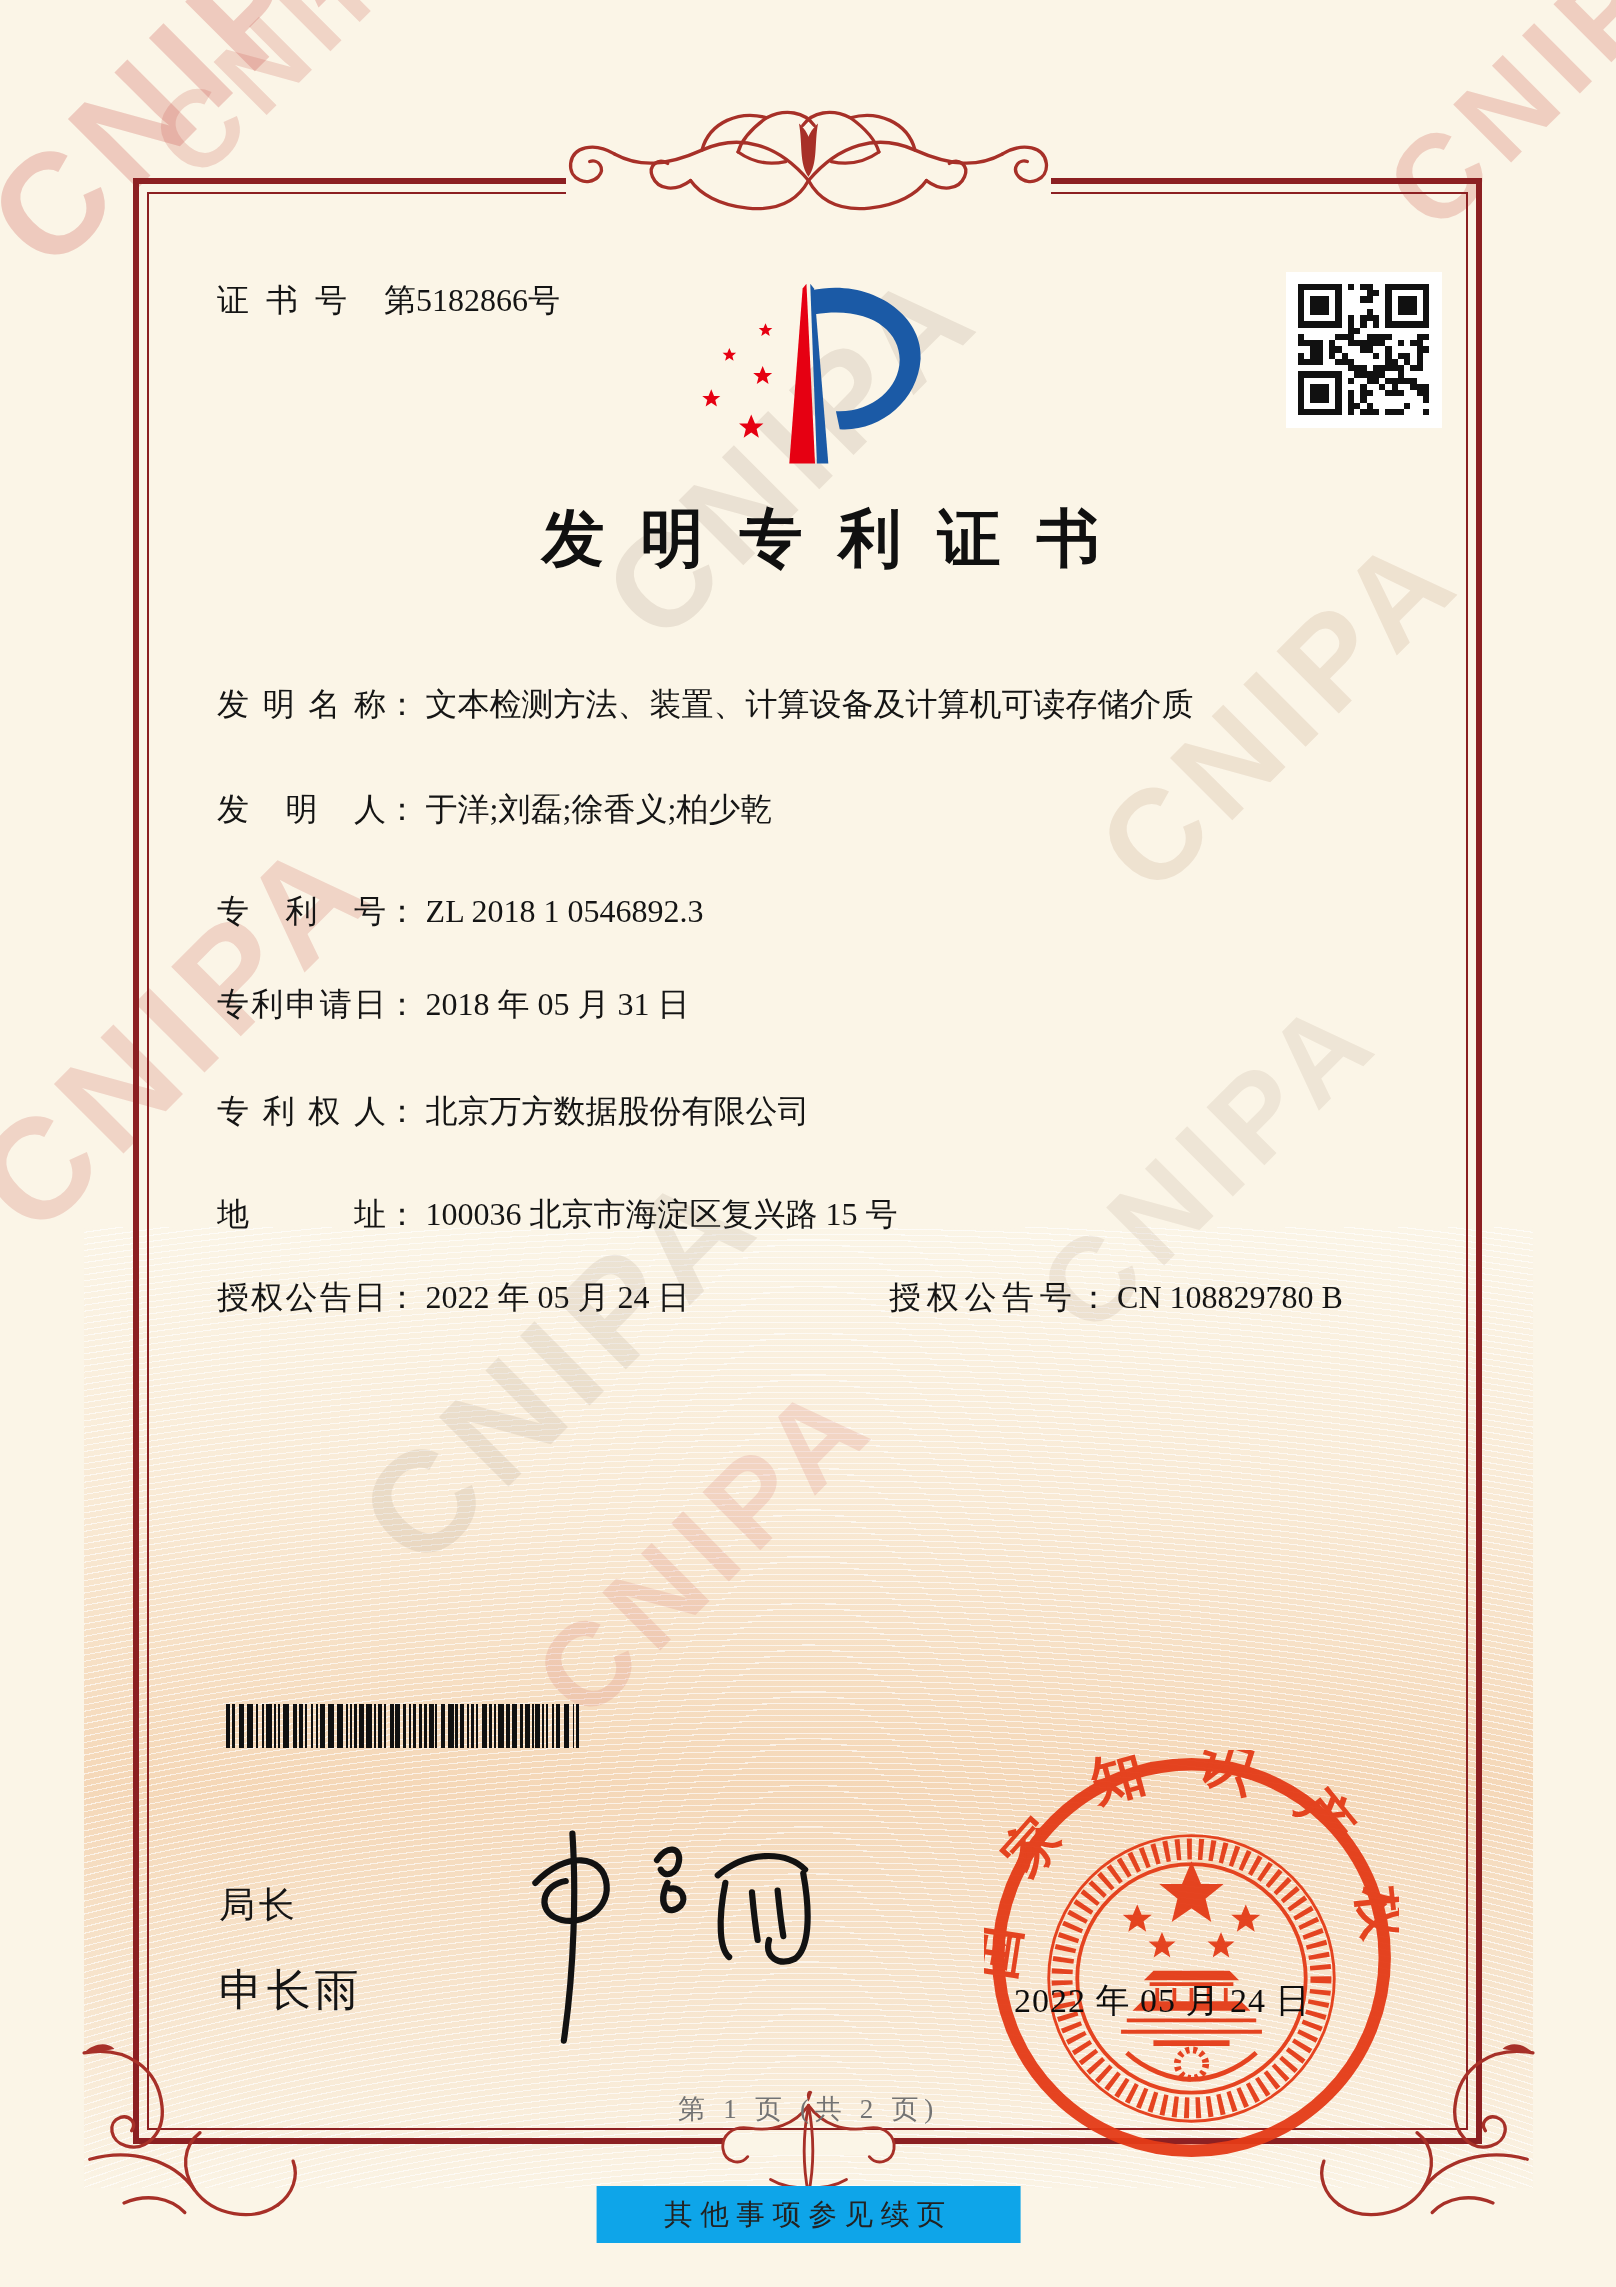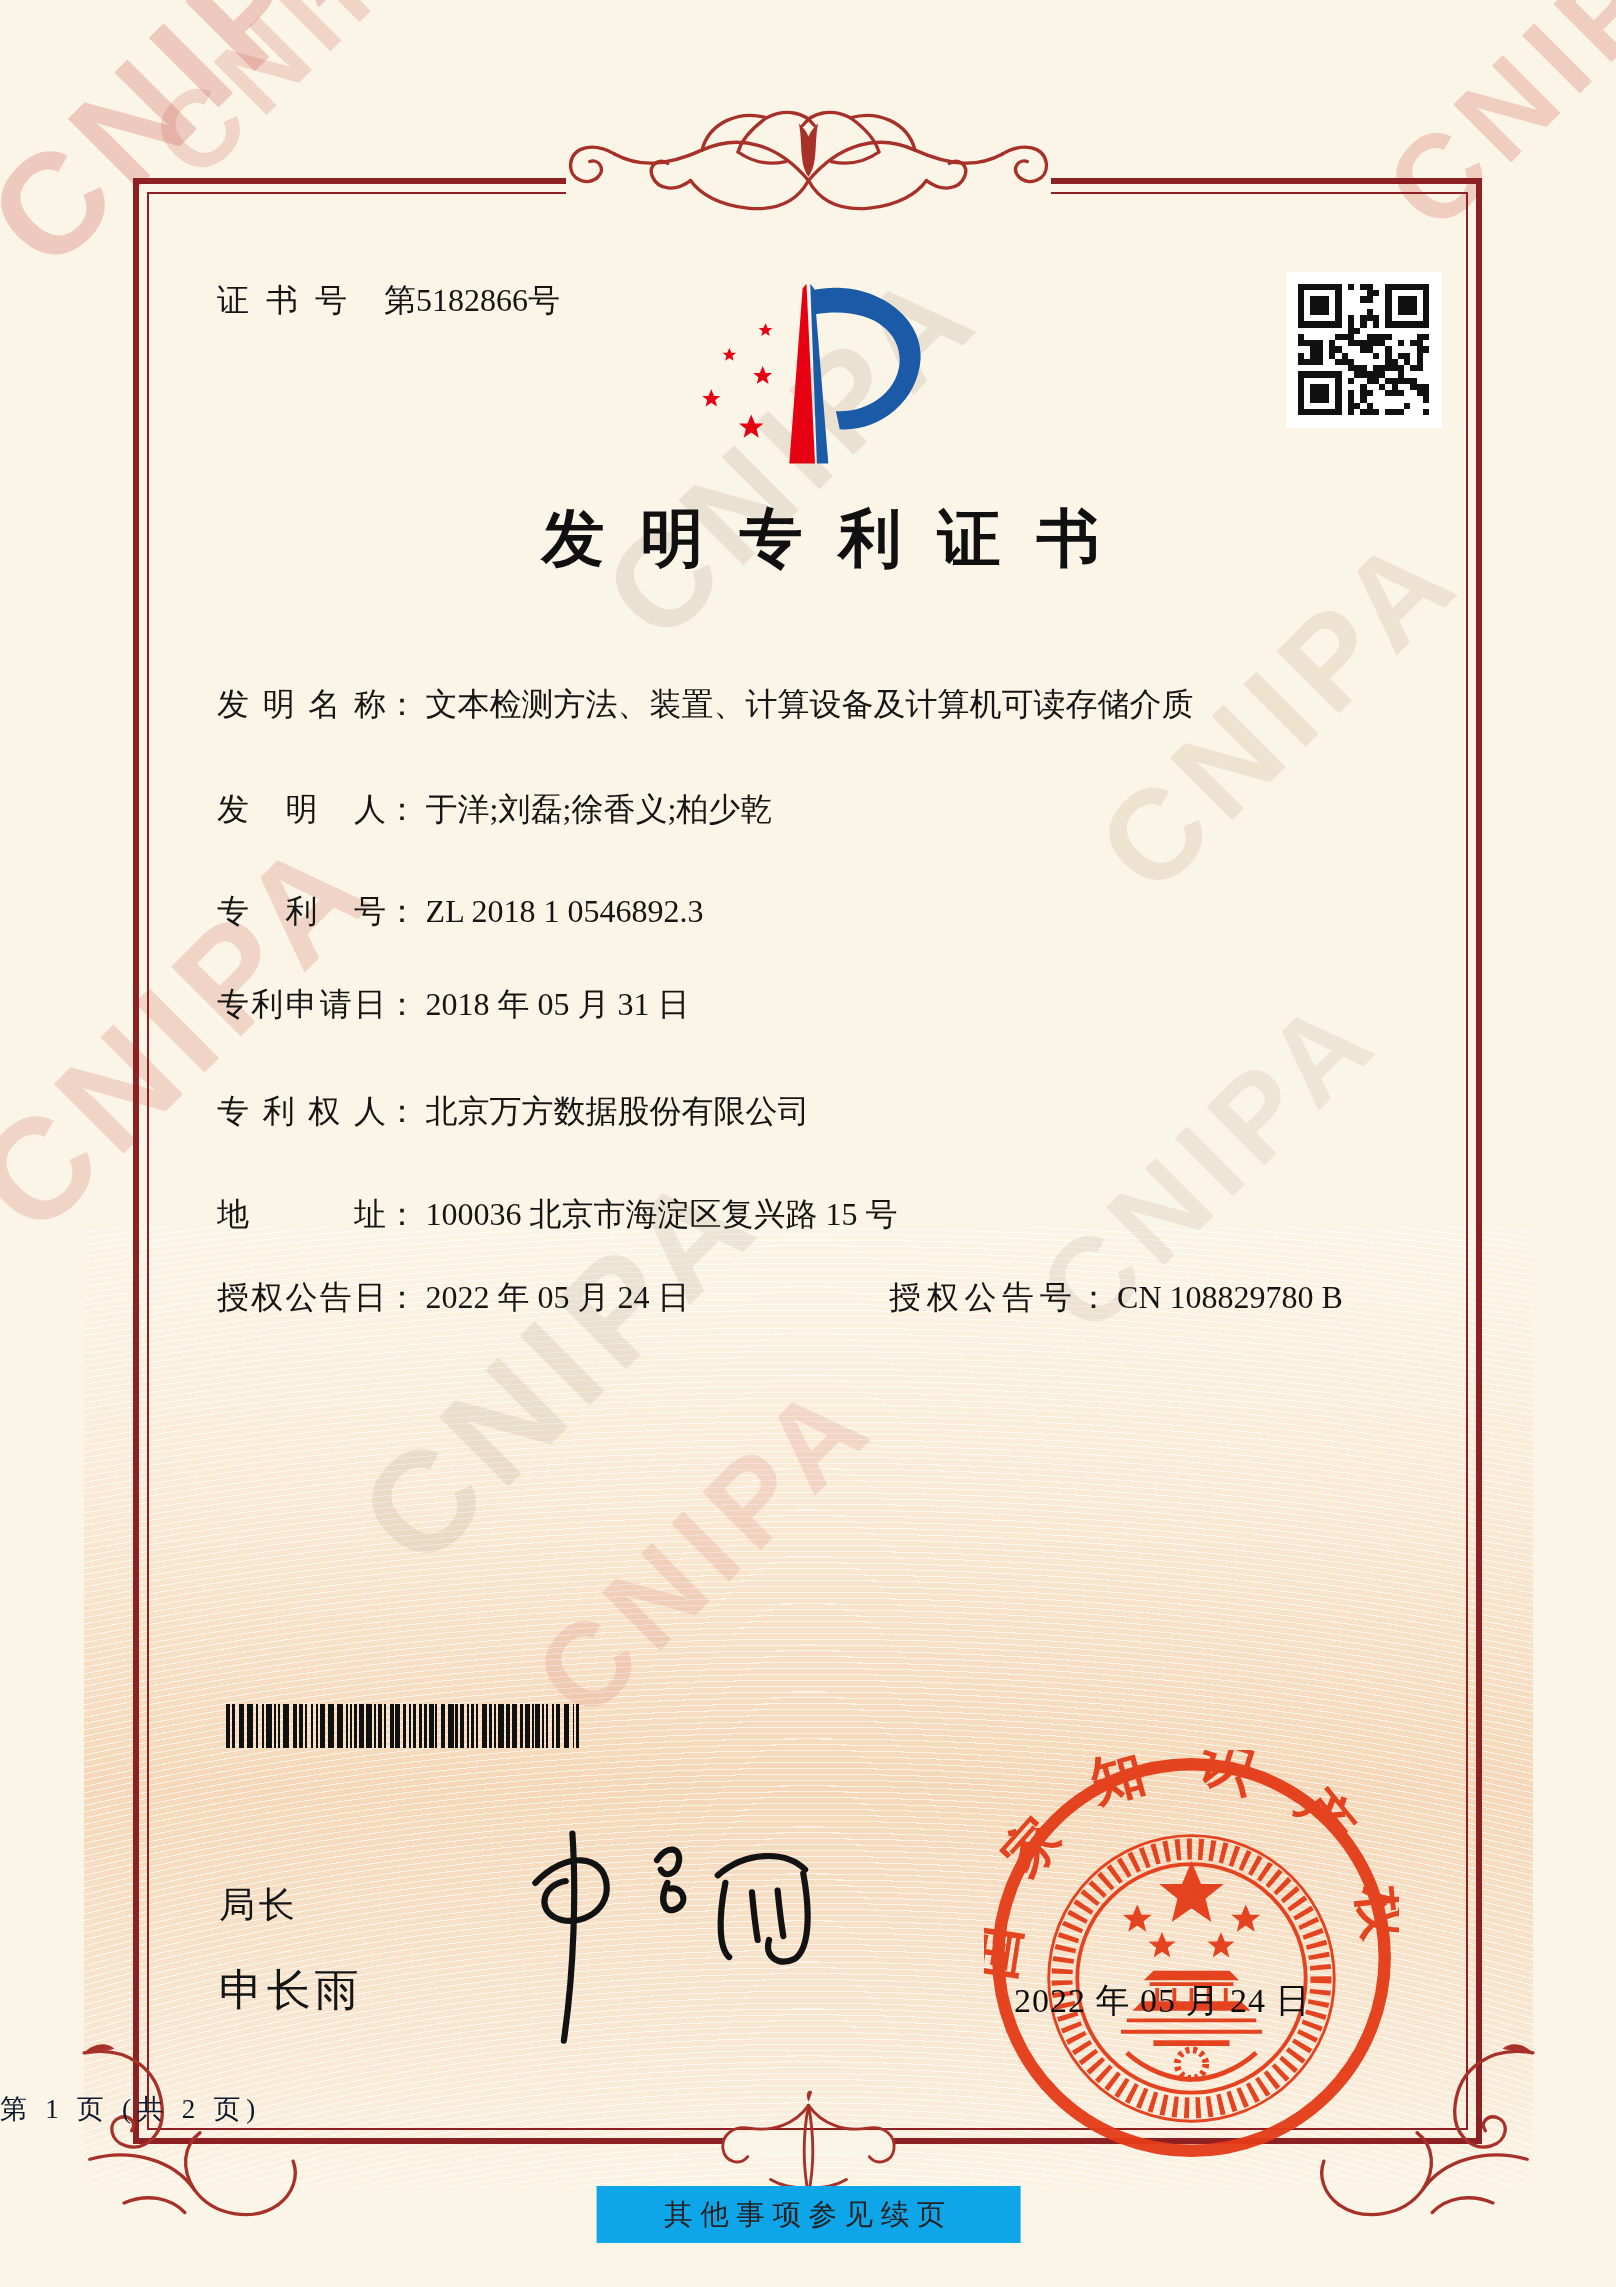--- a/index.html
+++ b/index.html
@@ -69,22 +69,22 @@
   .role{position:absolute;left:219px;top:1881px;font-size:36px;
         font-family:"Liberation Sans","DejaVu Sans",sans-serif;letter-spacing:3.8px;}
   .name{position:absolute;left:219px;top:1961px;font-size:44px;
         font-family:"Liberation Sans","DejaVu Sans",sans-serif;letter-spacing:3.8px;}
   .signature{position:absolute;left:480px;top:1824px;width:352px;height:228px;}
 
   .seal{position:absolute;left:984px;top:1750px;width:415px;height:415px;opacity:.95;}
   .sealdate{position:absolute;left:1014px;top:1978px;font-size:34px;color:#0d0d0d;
             letter-spacing:1px;z-index:40;white-space:nowrap;}
 
-  .pageinfo{position:absolute;left:0;width:100%;top:2091px;text-align:left;
-            font-size:27px;letter-spacing:5.7px;color:#0f172a;}
+  .pageinfo{position:absolute;left:0;width:100%;top:2091px;text-align:center;
+            font-size:27px;letter-spacing:5.7px;color:#737373;}
   .note{position:absolute;left:50%;top:2186px;transform:translateX(-50%);
         background:#0ea5e9;padding:9.5px 68px;font-size:28.5px;letter-spacing:7.6px;
         color:#222;white-space:nowrap;}
 </style>
 </head>
 <body>
 
 <div class="waveband"></div>
 
 <span class="wm wm1">CNIPA</span>

